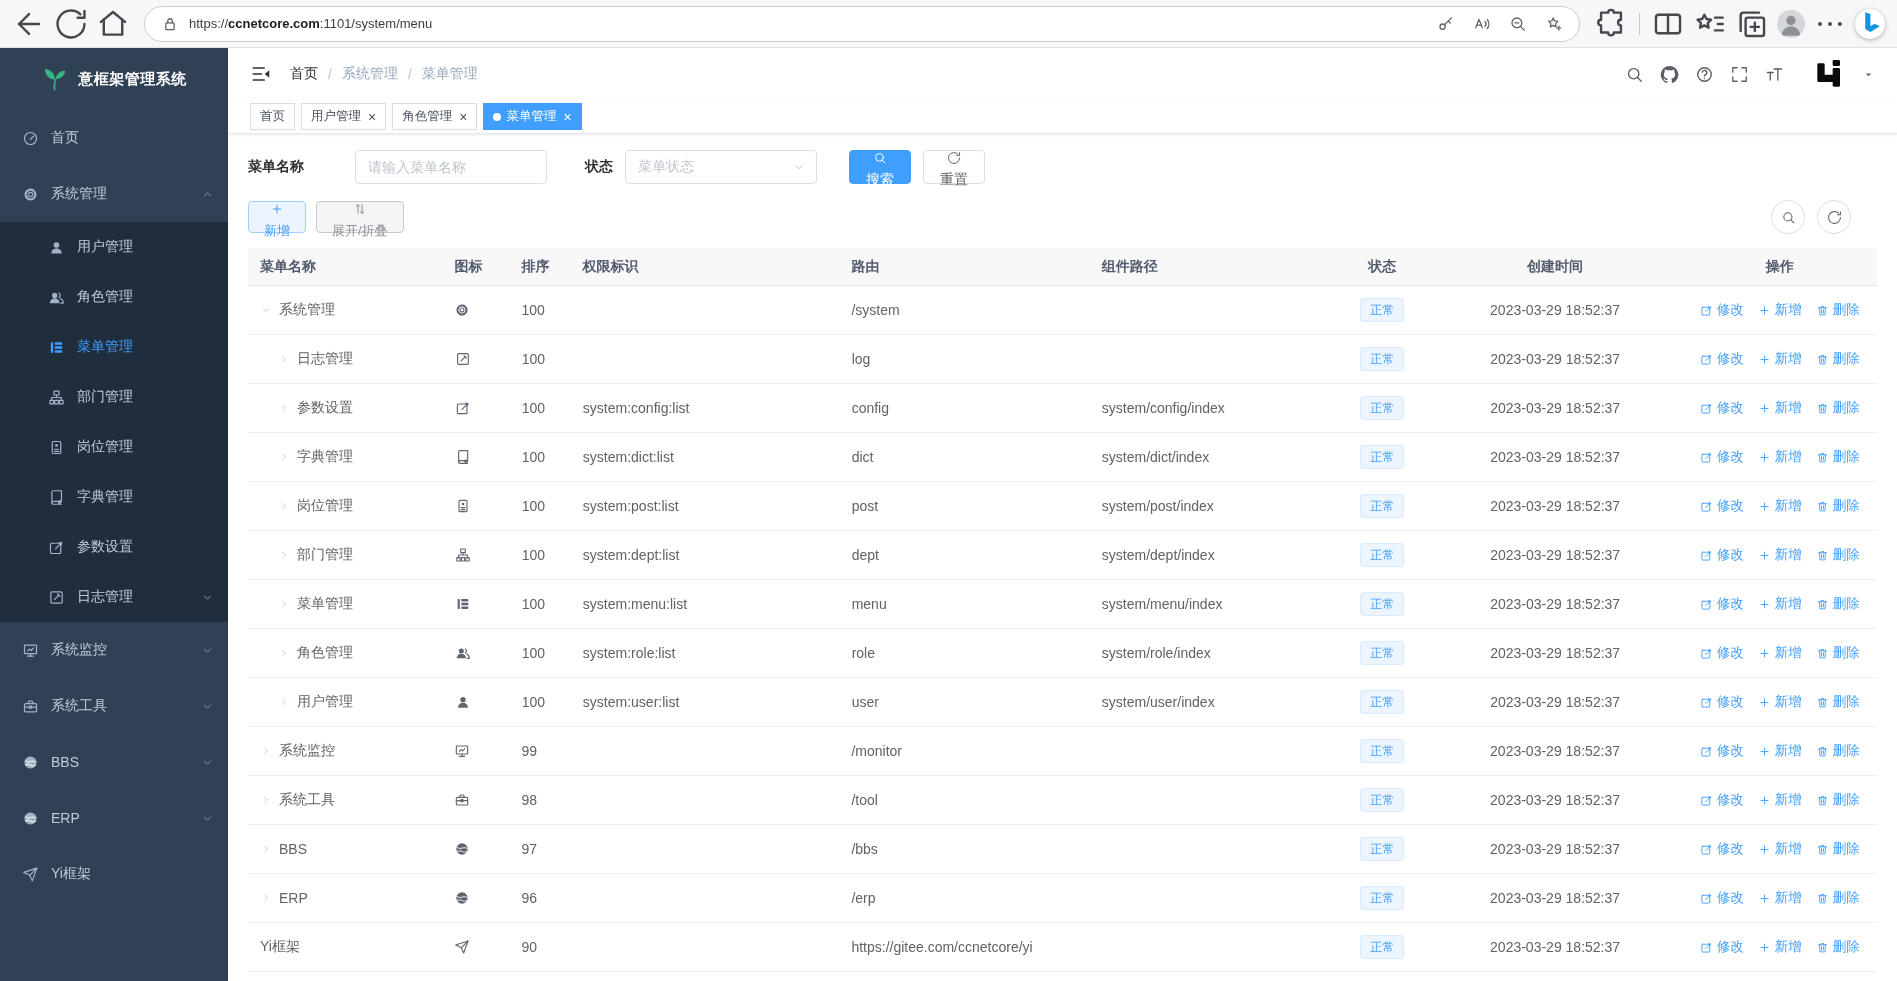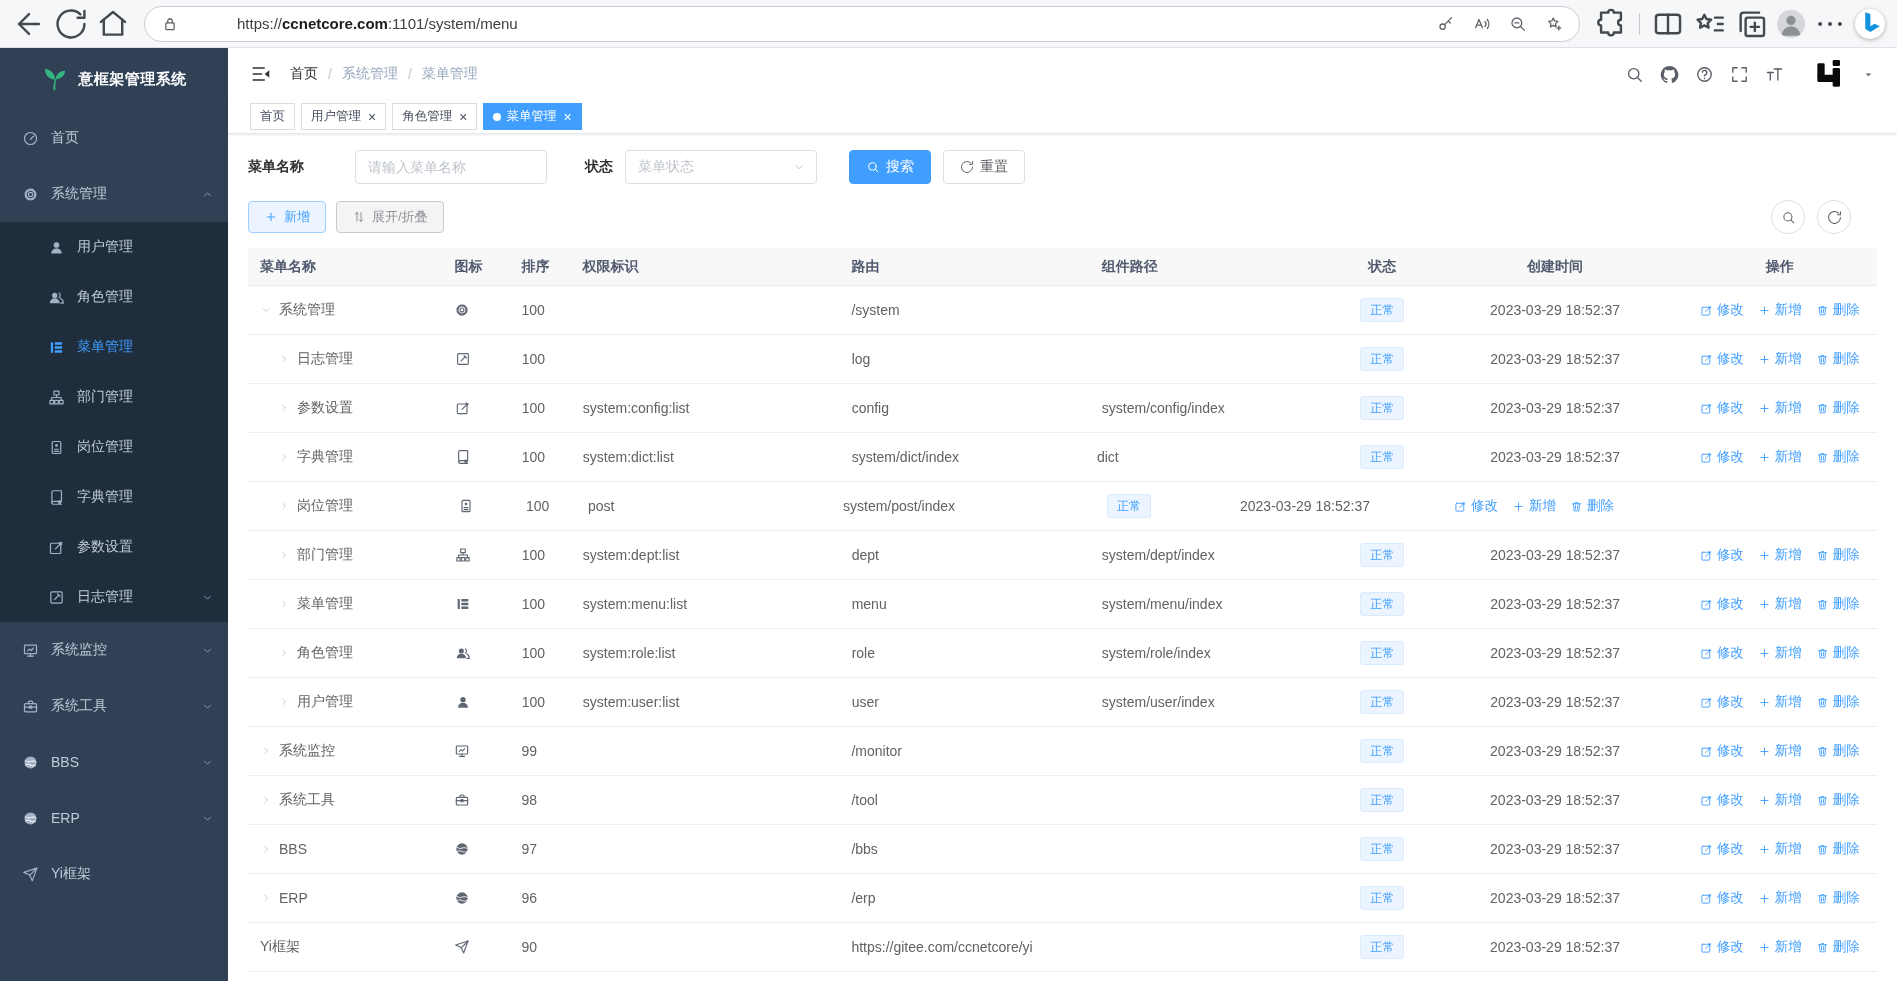--- a/index.html
+++ b/index.html
@@ -7,21 +7,21 @@
   body{width:1897px;height:981px;overflow:hidden;font-family:"Liberation Sans","DejaVu Sans",sans-serif;background:#fff;color:#303133;}
   .page{width:1897px;height:981px;display:flex;flex-direction:column;overflow:hidden;}
 
   
   .browser-bar{height:48px;background:#f6f7f8;border-bottom:1px solid #dfe1e4;display:flex;align-items:center;padding:0 12px;gap:8px;flex-shrink:0;}
   .bicon{width:34px;height:34px;border-radius:7px;display:flex;align-items:center;justify-content:center;color:#45484d;flex-shrink:0;cursor:pointer;}
   .bicon svg{width:19px;height:19px;}
   .url-pill{flex:1;height:36px;background:#fff;border:1px solid #c9ccd1;border-radius:18px;display:flex;align-items:center;padding:0 16px;gap:10px;margin:0 6px;min-width:0;}
   .picon{width:18px;height:18px;color:#5f6368;flex-shrink:0;cursor:pointer;}
   .picon svg{width:18px;height:18px;}
-  .url-text{font-size:15px;color:#3c4043;white-space:nowrap;overflow:hidden;flex:1;margin-left:48px;}
+  .url-text{font-size:13px;color:#3c4043;white-space:nowrap;overflow:hidden;flex:1;}
   .url-text b{color:#1a1c1f;font-weight:700;}
   .pill-right{display:flex;align-items:center;gap:18px;margin-left:auto;}
   .vdiv{width:1px;height:22px;background:#c6c8cc;margin:0 3px;flex-shrink:0;}
   .avatar-circle{width:28px;height:28px;border-radius:50%;background:#d5d7da;color:#8d9196;display:flex;align-items:flex-end;justify-content:center;overflow:hidden;flex-shrink:0;cursor:pointer;}
   .avatar-circle svg{width:22px;height:22px;}
   .bing-btn{width:30px;height:30px;border-radius:50%;background:#fff;box-shadow:0 1px 4px rgba(0,0,0,.3);display:flex;align-items:center;justify-content:center;flex-shrink:0;cursor:pointer;}
   .bing-btn svg{width:20px;height:20px;}
 
   
   .app{flex:1;display:flex;min-height:0;}
@@ -59,21 +59,21 @@
 
   
   .content{flex:1;padding:16px 20px 0;display:flex;flex-direction:column;min-height:0;}
   .filter-row{display:flex;align-items:center;margin-bottom:16px;flex-shrink:0;}
   .f-label{font-size:14px;font-weight:700;color:#303133;margin-right:12px;white-space:nowrap;}
   .f-input{width:192px;height:34px;border:1px solid #dcdfe6;border-radius:4px;padding:0 12px;font-size:14px;color:#606266;outline:none;margin-right:38px;font-family:inherit;margin-left:39px;}
   .f-input::placeholder{color:#bfc4cc;}
   .f-select{width:192px;height:34px;border:1px solid #dcdfe6;border-radius:4px;display:flex;align-items:center;justify-content:space-between;padding:0 10px 0 12px;margin-right:32px;cursor:pointer;background:#fff;text-align:center;}
   .sel-ph{color:#bfc4cc;font-size:14px;}
   .sel-chev{width:14px;height:14px;color:#c0c4cc;}
-  .btn{height:34px;border-radius:4px;display:inline-flex;align-items:center;gap:6px;font-size:14px;padding:0 16px;cursor:pointer;border:1px solid transparent;font-family:inherit;white-space:nowrap;}
+  .btn{height:34px;border-radius:4px;display:inline-flex;align-items:center;gap:6px;font-size:14px;padding:0 16px;cursor:pointer;border:1px solid transparent;font-family:inherit;white-space:nowrap;flex-direction:column;}
   .btn .icon{width:14px;height:14px;}
   .btn-primary{background:#409eff;color:#fff;border-color:#409eff;margin-right:12px;}
   .btn-default{background:#fff;color:#606266;border-color:#dcdfe6;}
 
   .action-row{display:flex;align-items:center;margin-bottom:14px;flex-shrink:0;}
   .btn-add{background:#ecf5ff;color:#409eff;border-color:#a0cfff;height:32px;font-size:13px;padding:0 15px;margin-right:10px;}
   .btn-toggle{background:#f4f4f5;color:#909399;border-color:#c8c9cc;height:32px;font-size:13px;padding:0 15px;}
   .action-right{margin-left:auto;display:flex;gap:12px;margin-right:26px;}
   .circle-btn{width:34px;height:34px;border-radius:50%;border:1px solid #dcdfe6;background:#fff;display:flex;align-items:center;justify-content:center;color:#606266;cursor:pointer;}
   .circle-btn .icon{width:15px;height:15px;}
@@ -800,22 +800,22 @@
                   <span class="icon row-icon">
                     <svg viewBox="0 0 24 24" fill="none" stroke="currentColor" stroke-width="1.7" stroke-linecap="round" stroke-linejoin="round">
                       <path d="M5.5 4.5a2 2 0 0 1 2-2H19v15H7.5a2 2 0 0 0-2 2z"></path>
                       <path d="M5.5 19.5a2 2 0 0 0 2 2H19"></path>
                       <circle cx="16.5" cy="18.5" r="2.6" fill="currentColor" stroke="none"></circle>
                     </svg>
                   </span>
                 </div>
                 <div class="td c-sort">100</div>
                 <div class="td c-perms">system:dict:list</div>
+                <div class="td c-route">dict</div>
                 <div class="td c-comp">system/dict/index</div>
-                <div class="td c-route">dict</div>
                 <div class="td c-status">
                   <span class="status-tag">正常</span>
                 </div>
                 <div class="td c-time">2023-03-29 18:52:37</div>
                 <div class="td c-ops">
                   <a class="op">
                     <span class="icon ">
                       <svg viewBox="0 0 24 24" fill="none" stroke="currentColor" stroke-width="1.7" stroke-linecap="round" stroke-linejoin="round">
                         <rect x="3.5" y="6" width="14.5" height="14.5" rx="1.5"></rect>
                         <path d="M10.5 14l9-9"></path>
@@ -860,20 +860,21 @@
                   <span class="icon row-icon">
                     <svg viewBox="0 0 24 24" fill="none" stroke="currentColor" stroke-width="1.7" stroke-linecap="round" stroke-linejoin="round">
                       <rect x="6" y="3.5" width="12" height="17" rx="1.5"></rect>
                       <circle cx="12" cy="9" r="2" fill="currentColor" stroke="none"></circle>
                       <path d="M9 14.5h6"></path>
                       <path d="M9 17.5h6"></path>
                     </svg>
                   </span>
                 </div>
                 <div class="td c-sort">100</div>
+                <div class="td c-perms">system:post:list</div>
                 <div class="td c-route">post</div>
                 <div class="td c-comp">system/post/index</div>
                 <div class="td c-status">
                   <span class="status-tag">正常</span>
                 </div>
                 <div class="td c-time">2023-03-29 18:52:37</div>
                 <div class="td c-ops">
                   <a class="op">
                     <span class="icon ">
                       <svg viewBox="0 0 24 24" fill="none" stroke="currentColor" stroke-width="1.7" stroke-linecap="round" stroke-linejoin="round">

